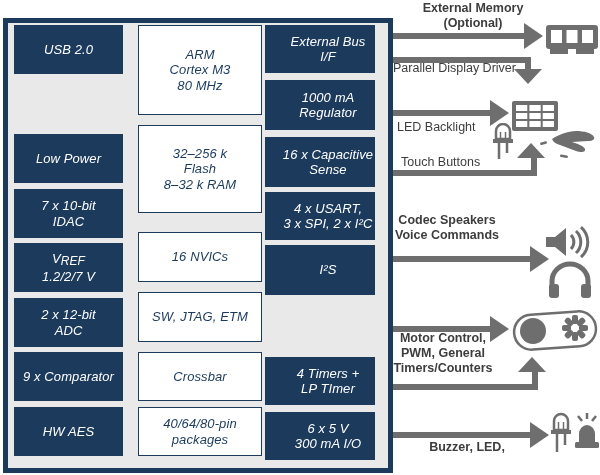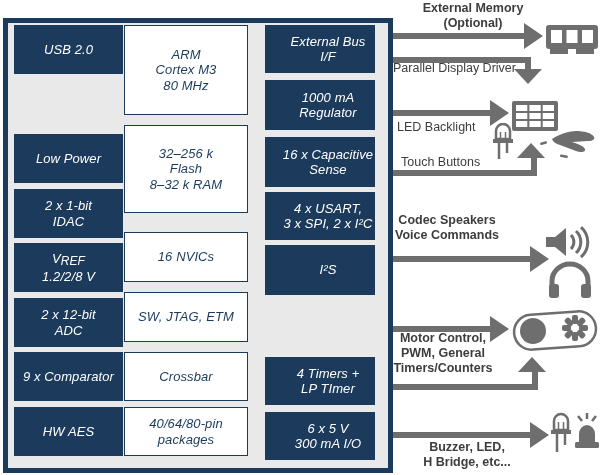--- a/index.html
+++ b/index.html
@@ -14,21 +14,21 @@
 
   .panel{position:absolute;left:3px;top:18px;width:390px;height:455px;
          background:var(--panel);border:5px solid var(--navy);}
 
   .blk{position:absolute;display:flex;flex-direction:column;justify-content:center;
        align-items:center;text-align:center;font-size:13px;line-height:15.5px;
        letter-spacing:.1px;font-style:italic;}
   .navy{background:var(--navy);color:#fff;}
   .white{background:#fff;color:var(--navy);border:1.5px solid var(--navy);}
   .col-l{left:14px;width:109px;}
-  .col-m{left:124px;width:124px;}
+  .col-m{left:138px;width:124px;}
   .col-r{left:265px;width:110px;padding-left:16px;}
   .sub{font-size:12px;vertical-align:-2px;}
 
   .shaft{position:absolute;height:6px;background:var(--gray);}
   .vshaft{position:absolute;width:6px;background:var(--gray);}
   .ah-r{position:absolute;width:0;height:0;border-top:13px solid transparent;
         border-bottom:13px solid transparent;border-left:19px solid var(--gray);}
   .ah-d{position:absolute;width:0;height:0;border-left:14px solid transparent;
         border-right:14px solid transparent;border-top:15px solid var(--gray);}
   .ah-u{position:absolute;width:0;height:0;border-left:14px solid transparent;
@@ -47,26 +47,26 @@
 
   <div class="panel"></div>
 
   <div class="blk navy col-l" style="top:25px;height:49px">
     <div>USB 2.0</div>
   </div>
   <div class="blk navy col-l" style="top:134px;height:49px">
     <div>Low Power</div>
   </div>
   <div class="blk navy col-l" style="top:189px;height:49px">
-    <div>2 x 1-bit</div>
+    <div>7 x 10-bit</div>
     <div>IDAC</div>
   </div>
   <div class="blk navy col-l" style="top:243px;height:49px">
     <div><span>V</span><sub class="sub">REF</sub></div>
-    <div>1.2/2/8 V</div>
+    <div>1.2/2/7 V</div>
   </div>
   <div class="blk navy col-l" style="top:298px;height:49px">
     <div>2 x 12-bit</div>
     <div>ADC</div>
   </div>
   <div class="blk navy col-l" style="top:352px;height:49px">
     <div>9 x Comparator</div>
   </div>
   <div class="blk navy col-l" style="top:407px;height:49px">
     <div>HW AES</div>
@@ -255,21 +255,20 @@
       </g>
     </svg>
   </div>
 
   <div>
     <div class="shaft" style="left:393px;top:432px;width:137px"></div>
     <div class="ah-r" style="left:530px;top:422px"></div>
   </div>
   <div class="lbl ctr" style="left:400px;top:440px;width:134px">
     <div>Buzzer, LED,</div>
-    <div>H Bridge, etc...</div>
   </div>
   <div class="icon" style="left:548px;top:412px">
     <svg width="26" height="42" viewBox="0 0 26 42">
       <path d="M6 18 L6 9 A7 7 0 0 1 20 9 L20 18 Z" fill="#fff" stroke="#6e6e6e" stroke-width="2.5"></path>
       <line x1="10.5" y1="10" x2="10.5" y2="17" stroke="#6e6e6e" stroke-width="1.5"></line>
       <line x1="15.5" y1="10" x2="15.5" y2="17" stroke="#6e6e6e" stroke-width="1.5"></line>
       <rect x="3" y="18" width="20" height="4" fill="#6e6e6e"></rect>
       <line x1="9" y1="22" x2="9" y2="40" stroke="#6e6e6e" stroke-width="2.5"></line>
       <line x1="17" y1="22" x2="17" y2="33" stroke="#6e6e6e" stroke-width="2.5"></line>
     </svg>

